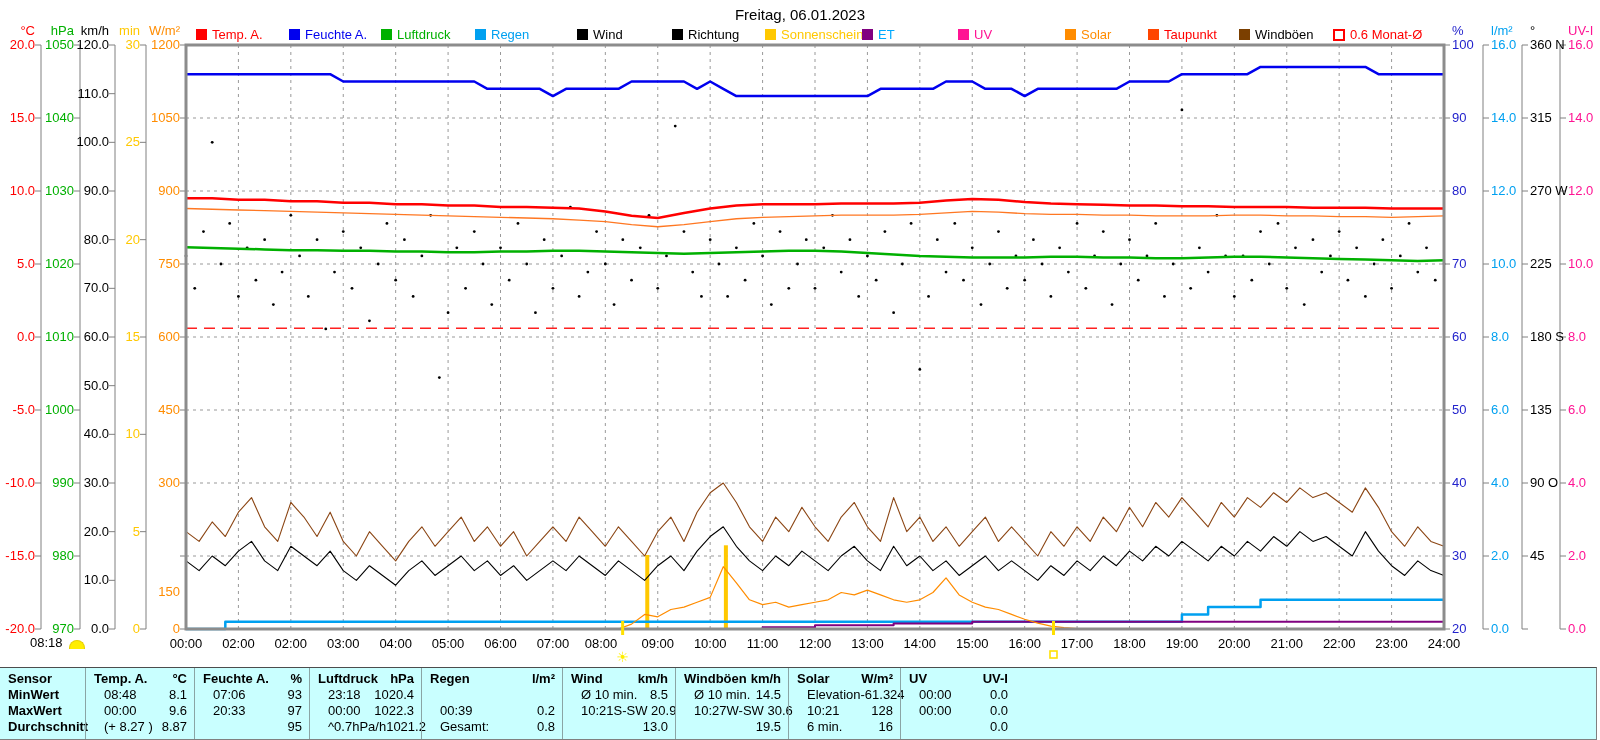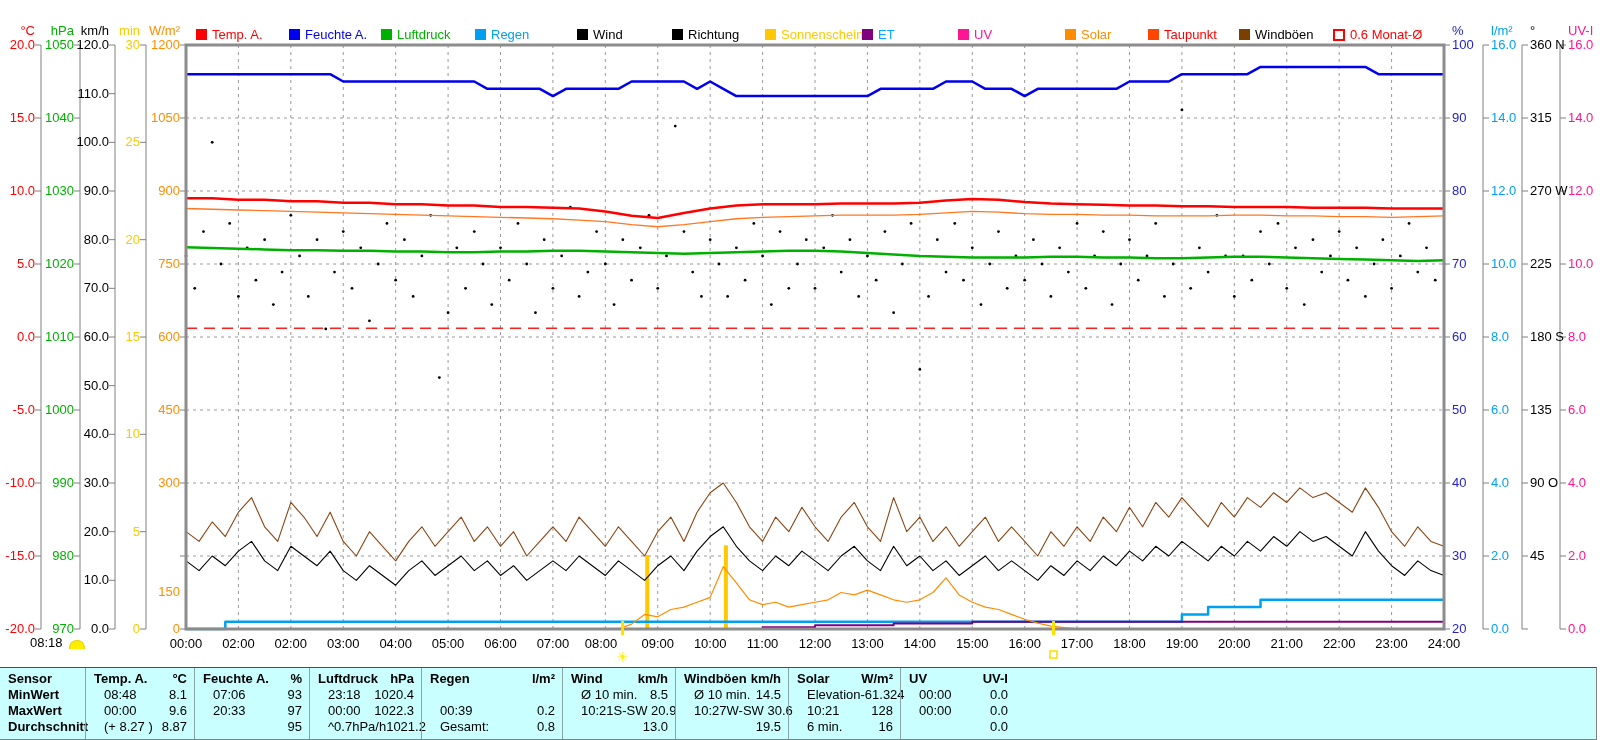--- a/index.html
+++ b/index.html
@@ -24,20 +24,21 @@
   .trow{display:flex;justify-content:space-between;height:16px;line-height:16px;
        padding:0 7px 0 18px;white-space:pre;}
   .trow.thead{font-weight:bold;height:19px;line-height:21px;padding-left:8px;}
   .trow .rt{text-align:right;}
   .boldrow{font-weight:bold;}
 </style>
 </head>
 <body>
 
 <div id="app">
+  <div id="chart-title">Freitag, 06.01.2023</div>
   <svg id="chart-svg" width="1600" height="662">
       <line x1="238.41666666666666" y1="45" x2="238.41666666666666" y2="629" stroke="#999999" stroke-width="1" stroke-dasharray="3,4"></line>
       <line x1="290.8333333333333" y1="45" x2="290.8333333333333" y2="629" stroke="#999999" stroke-width="1" stroke-dasharray="3,4"></line>
       <line x1="343.25" y1="45" x2="343.25" y2="629" stroke="#999999" stroke-width="1" stroke-dasharray="3,4"></line>
       <line x1="395.66666666666663" y1="45" x2="395.66666666666663" y2="629" stroke="#999999" stroke-width="1" stroke-dasharray="3,4"></line>
       <line x1="448.0833333333333" y1="45" x2="448.0833333333333" y2="629" stroke="#999999" stroke-width="1" stroke-dasharray="3,4"></line>
       <line x1="500.5" y1="45" x2="500.5" y2="629" stroke="#999999" stroke-width="1" stroke-dasharray="3,4"></line>
       <line x1="552.9166666666667" y1="45" x2="552.9166666666667" y2="629" stroke="#999999" stroke-width="1" stroke-dasharray="3,4"></line>
       <line x1="605.3333333333333" y1="45" x2="605.3333333333333" y2="629" stroke="#999999" stroke-width="1" stroke-dasharray="3,4"></line>
       <line x1="657.75" y1="45" x2="657.75" y2="629" stroke="#999999" stroke-width="1" stroke-dasharray="3,4"></line>

